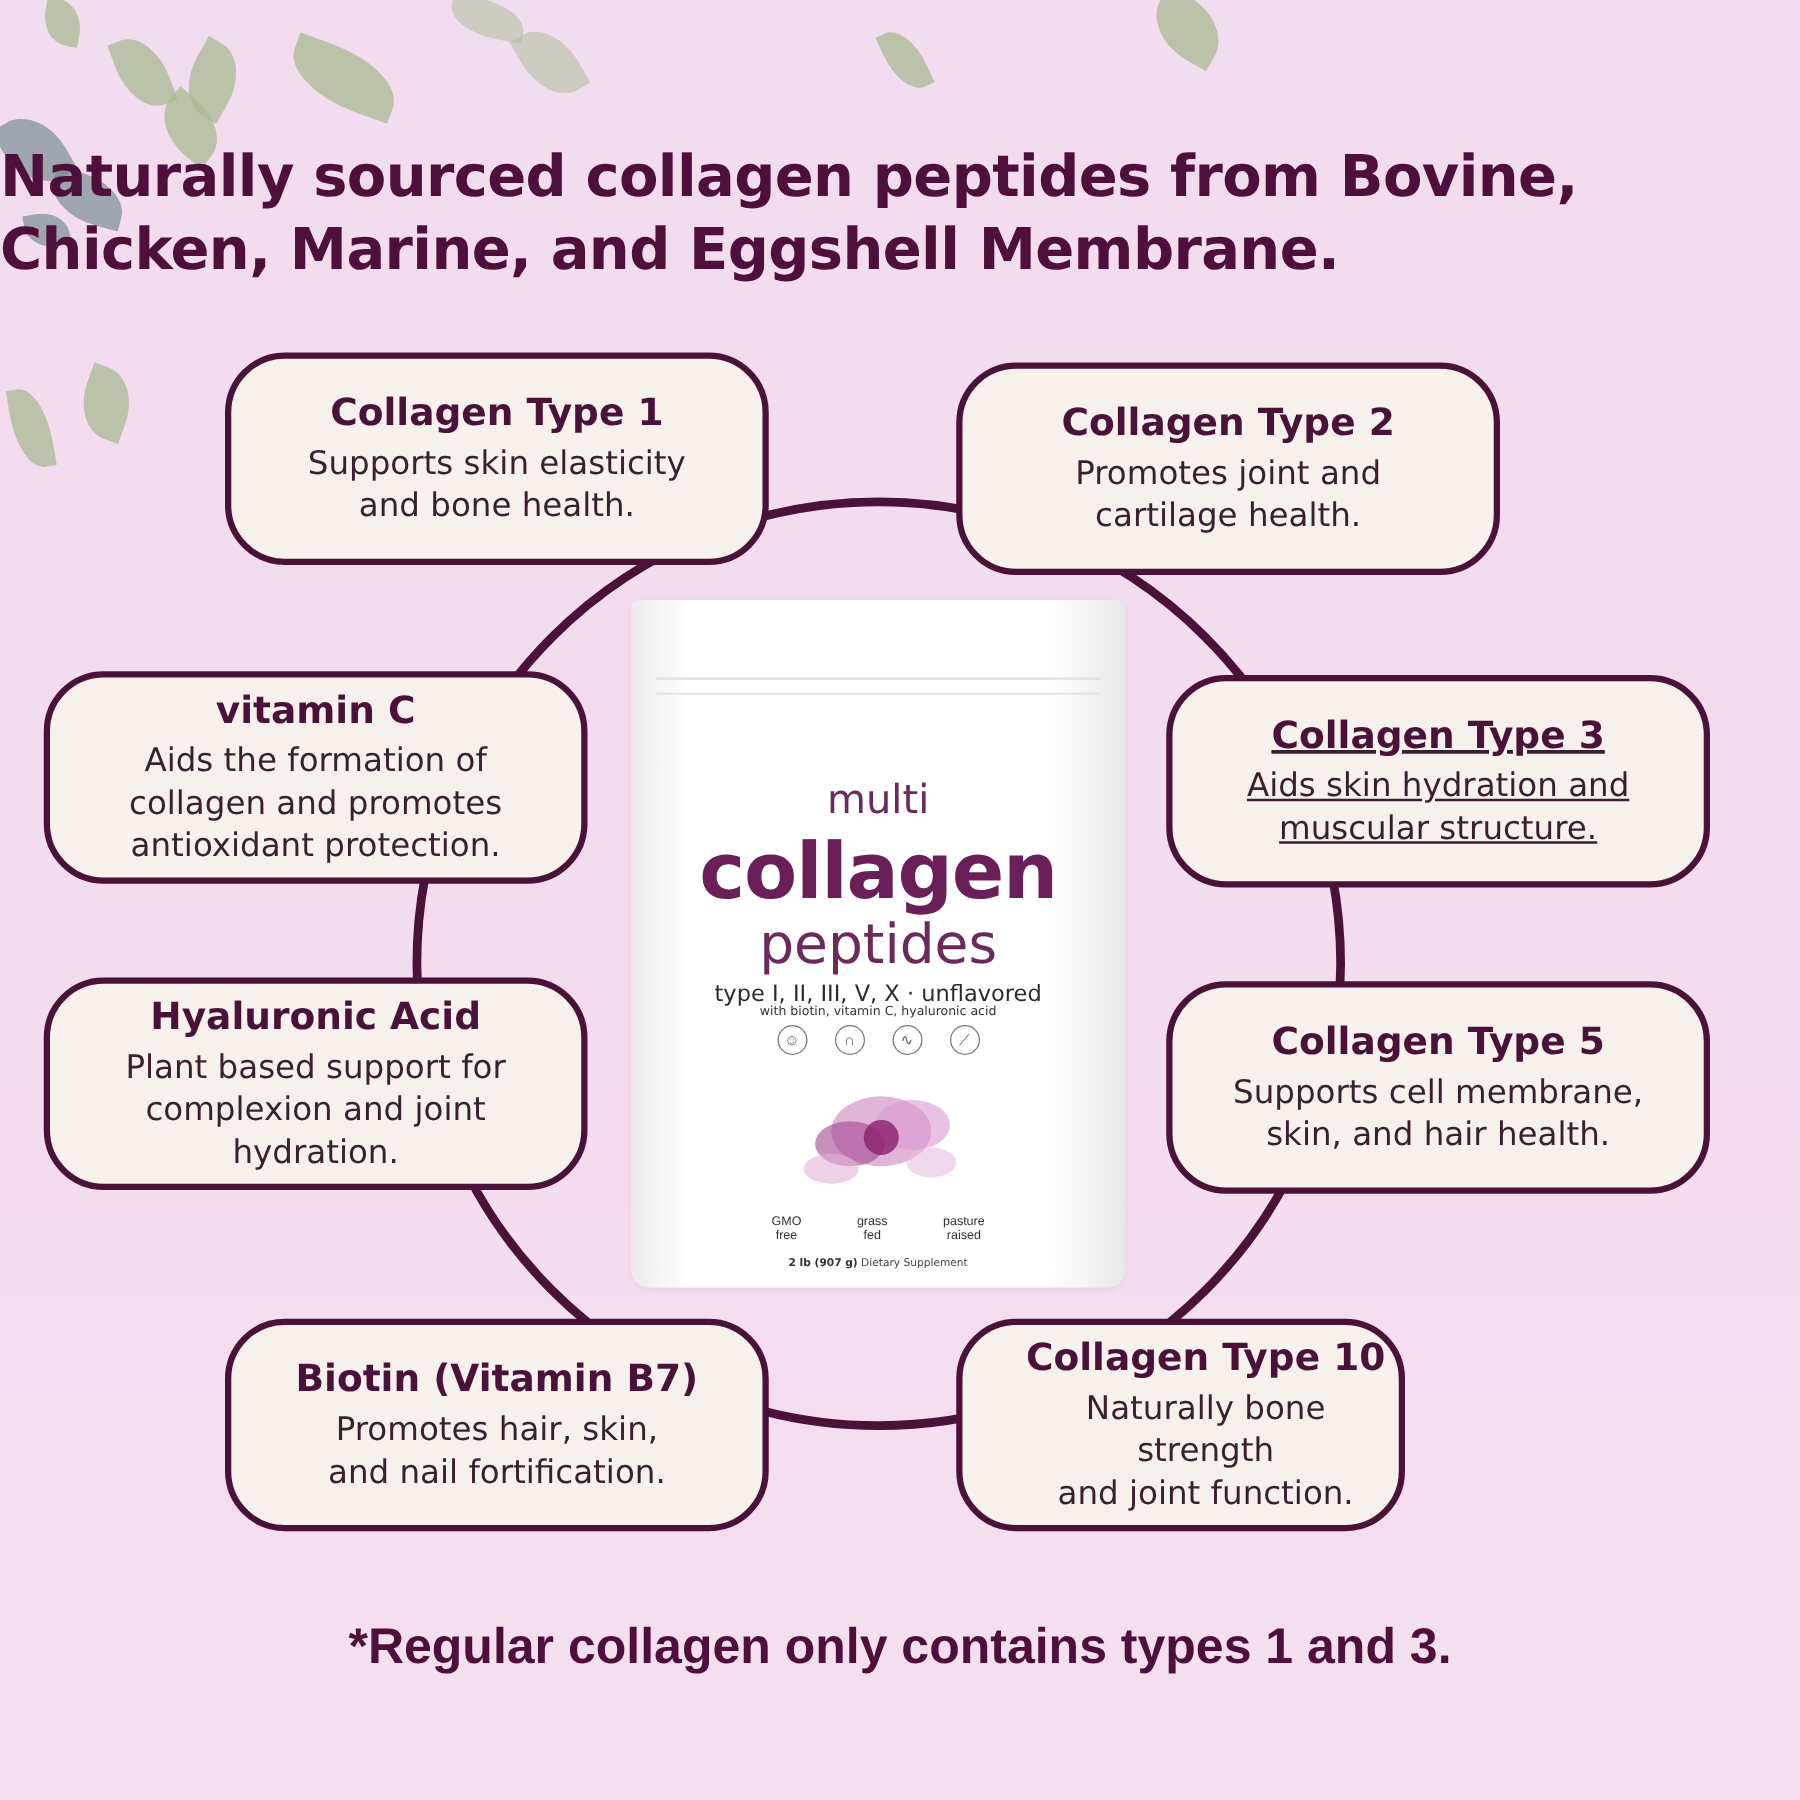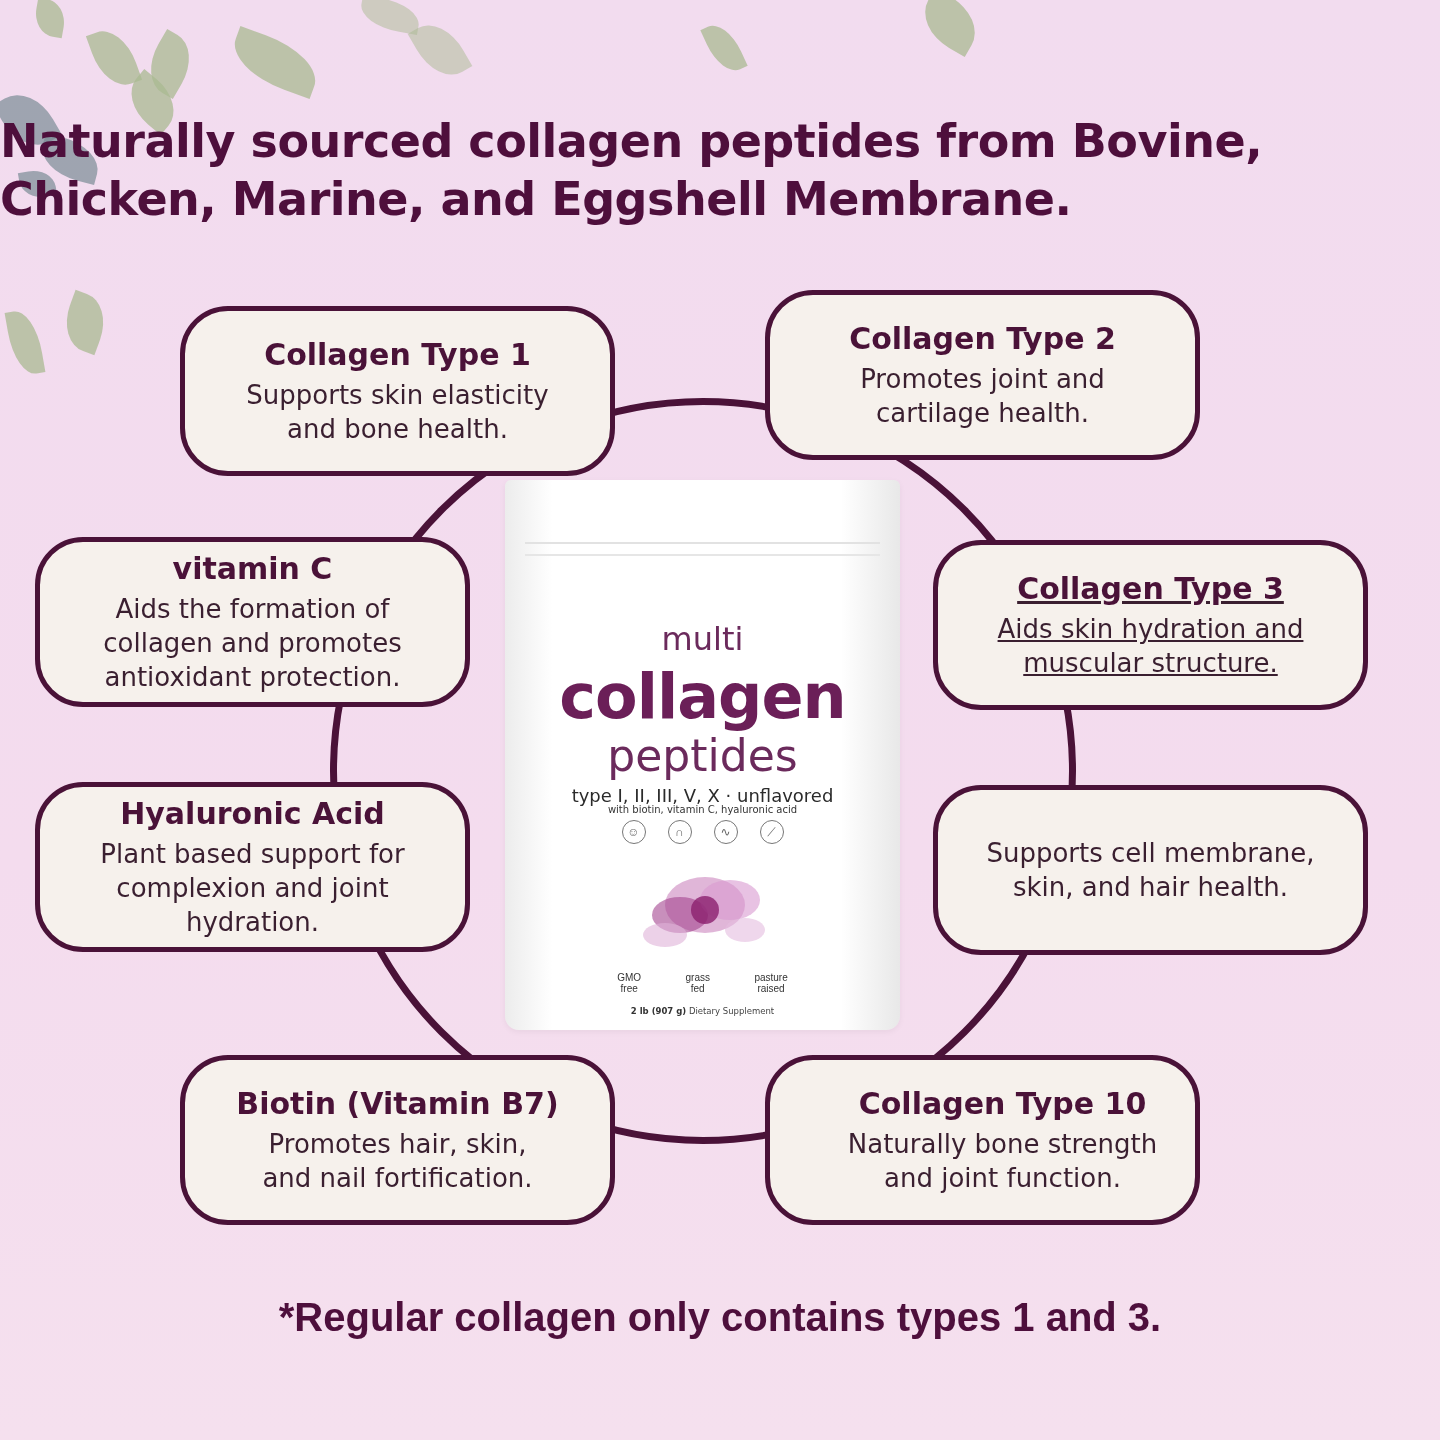--- a/index.html
+++ b/index.html
@@ -95,21 +95,21 @@
     <div class="p-badge">GMO
 free</div>
     <div class="p-badge">grass
 fed</div>
     <div class="p-badge">pasture
 raised</div>
   </div>
   <div class="p-weight"><b>2 lb (907 g)</b> <span>Dietary Supplement</span></div>
 </div>
 
-<div class="card" style="left:180px;top:306px;width:435px;height:170px;">
+<div class="card" style="left:180px;top:282px;width:435px;height:170px;">
   <div class="title">Collagen Type 1</div>
   <div class="desc">Supports skin elasticity
 and bone health.</div>
 </div>
 <div class="card" style="left:765px;top:290px;width:435px;height:170px;">
   <div class="title">Collagen Type 2</div>
   <div class="desc">Promotes joint and
 cartilage health.</div>
 </div>
 <div class="card" style="left:35px;top:537px;width:435px;height:170px;">
@@ -123,27 +123,28 @@
   <div class="desc">Aids skin hydration and
 muscular structure.</div>
 </div>
 <div class="card" style="left:35px;top:782px;width:435px;height:170px;">
   <div class="title">Hyaluronic Acid</div>
   <div class="desc">Plant based support for
 complexion and joint
 hydration.</div>
 </div>
 <div class="card" style="left:933px;top:785px;width:435px;height:170px;">
+  <div class="title">Collagen Type 5</div>
   <div class="desc">Supports cell membrane,
 skin, and hair health.</div>
 </div>
 <div class="card" style="left:180px;top:1055px;width:435px;height:170px;">
   <div class="title">Biotin (Vitamin B7)</div>
   <div class="desc">Promotes hair, skin,
 and nail fortification.</div>
 </div>
-<div class="card" style="left:765px;top:1055px;width:435px;height:170px;padding-left:40px;">
+<div class="card" style="left:765px;top:1055px;width:359px;height:170px;padding-left:40px;">
   <div class="title">Collagen Type 10</div>
   <div class="desc">Naturally bone strength
 and joint function.</div>
 </div>
 
 <div class="footnote">*Regular collagen only contains types 1 and 3.</div>
 
 </body></html>

